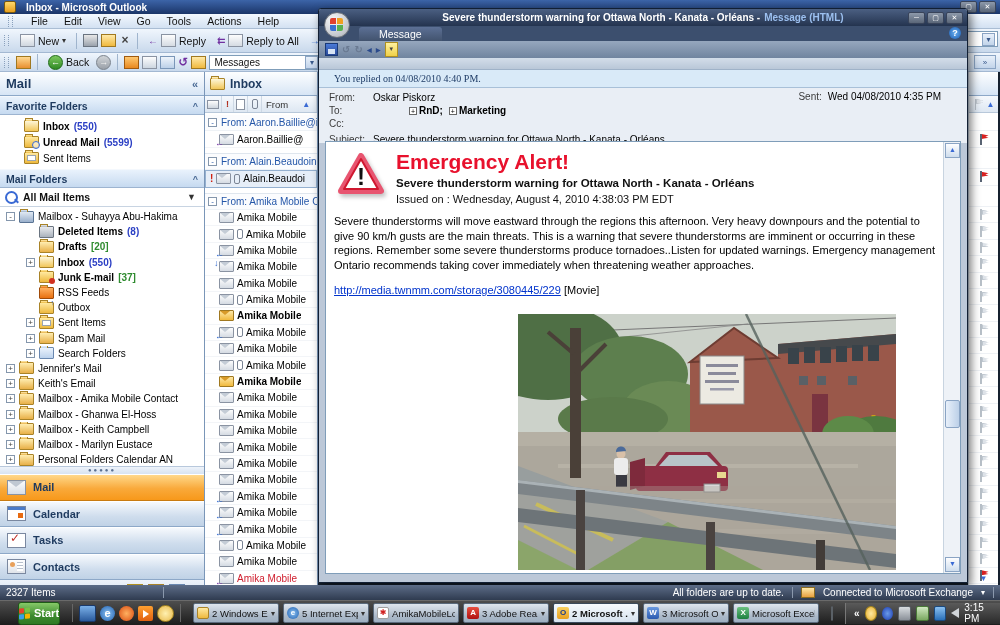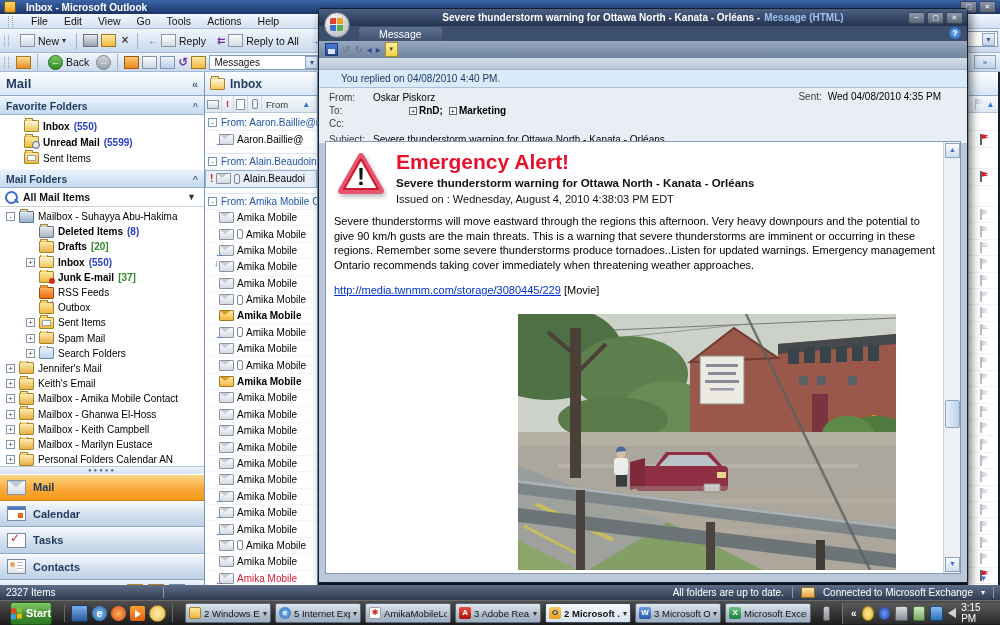--- a/index.html
+++ b/index.html
@@ -170,21 +170,21 @@
     background:linear-gradient(#5c7095,#42536e);border-radius:3px 3px 0 0;}
   #mhelp{position:absolute;right:6px;top:1px;width:12px;height:12px;border-radius:50%;background:radial-gradient(#6ab0f0,#1a5ab0);
     color:#fff;font-size:9px;font-weight:bold;text-align:center;line-height:12px;}
   #mqat{height:17px;background:linear-gradient(#96a7be,#70849f);display:flex;align-items:center;gap:4px;padding-left:6px;}
   .qico{font-size:10px;color:#2a4a8c;font-weight:bold;}
   .qsave{width:11px;height:11px;background:linear-gradient(#4a7ad8,#2a4a98);border:1px solid #1a3a78;position:relative;}
   .qsave::after{content:"";position:absolute;left:2px;top:5px;right:2px;bottom:1px;background:#d8e4f4;}
   .qdrop{width:11px;height:13px;background:linear-gradient(#fff2a0,#f0d048);border:1px solid #b09020;color:#444;font-size:7px;text-align:center;line-height:12px;}
   #mstrip{height:11px;background:linear-gradient(#d3dde9,#b9c7d8);border-bottom:1px solid #9fb2c8;}
   #minfobar{height:17px;background:#d9eaf8;border-bottom:1px solid #a8c0d8;display:flex;align-items:center;
-    font-size:10px;color:#1f3c66;padding-left:22px;}
+    font-size:10px;color:#1f3c66;padding-left:15px;font-family:Liberation Serif, serif;}
   #mheaders{height:55px;background:#e9eef5;font-size:10px;position:relative;padding:3px 0 0 10px;box-sizing:border-box;}
   .hrow{display:flex;height:13px;align-items:center;}
   .hlabel{width:44px;color:#3a3a3a;flex:none;}
   .torecip{font-weight:bold;margin-right:6px;display:flex;align-items:center;gap:2px;}
   .plusbox{width:8px;height:8px;border:1px solid #666;font-size:7px;line-height:7px;text-align:center;font-weight:normal;box-sizing:border-box;background:#fff;}
   #sentblock{position:absolute;right:26px;top:3px;display:flex;gap:6px;}
   #mbody{position:absolute;left:6px;right:6px;top:132px;bottom:8px;background:#fff;border:1px solid #7f9db9;overflow:hidden;}
   #mbodyscroll{position:absolute;right:0;top:0;bottom:0;width:16px;background:#eef2f7;border-left:1px solid #c8d4e0;}
   .scbtn{position:absolute;left:1px;width:13px;height:13px;background:linear-gradient(#fdfeff,#cfdded);border:1px solid #8aa4c4;
     color:#3a6ad4;font-size:7px;text-align:center;line-height:12px;}
@@ -195,21 +195,21 @@
   #alertsubj{position:absolute;left:58px;top:27px;font-size:11.5px;font-weight:bold;color:#111;white-space:nowrap;}
   #alertissued{position:absolute;left:58px;top:43px;font-size:11px;color:#111;white-space:nowrap;}
   #bodypara{position:absolute;left:8px;top:72px;width:608px;font-size:11px;line-height:1.32;color:#000;}
   #bodylink{position:absolute;left:8px;top:142px;font-size:11px;}
   #bodylink a{color:#0033cc;}
   #photowrap{position:absolute;left:192px;top:172px;width:378px;height:256px;}
 
   
   #taskbar{left:0;top:600px;width:1000px;height:25px;background:linear-gradient(#4e4e4e,#1c1c1c);border-top:1px solid #6a6a6a;
     display:flex;align-items:center;box-sizing:border-box;}
-  #startbtn{margin-left:10px;width:58px;height:21px;border-radius:3px;background:linear-gradient(#86c968,#3c8a2e 60%,#2f7a24);
+  #startbtn{margin-left:18px;width:58px;height:21px;border-radius:3px;background:linear-gradient(#86c968,#3c8a2e 60%,#2f7a24);
     border:1px solid #1e5a16;color:#fff;font-size:11px;font-weight:bold;display:flex;align-items:center;justify-content:center;gap:4px;}
   .winflag{width:11px;height:11px;display:grid;grid-template-columns:5px 5px;grid-gap:1px;transform:skewY(-6deg);}
   .winflag span{width:5px;height:5px;border-radius:1px;}
   #quick{display:flex;align-items:center;gap:4px;margin:0 6px;padding:0 6px;border-left:1px solid #666;border-right:1px solid #666;height:18px;}
   .qlico{width:15px;height:15px;border-radius:2px;}
   .ql-desk{background:linear-gradient(#7ab0e8,#2a5a9c);border:1px solid #1a3a6c;}
   .ql-ie{background:radial-gradient(#8ac0f0,#2060b0);border-radius:50%;color:#fff;font-size:11px;font-weight:bold;text-align:center;line-height:14px;}
   .ql-ff{background:radial-gradient(#ffb060,#d84a10);border-radius:50%;}
   .ql-media{background:linear-gradient(#ffa030,#e06010);position:relative;}
   .ql-media::after{content:"";position:absolute;left:5px;top:4px;border-left:6px solid #fff;border-top:4px solid transparent;border-bottom:4px solid transparent;}

